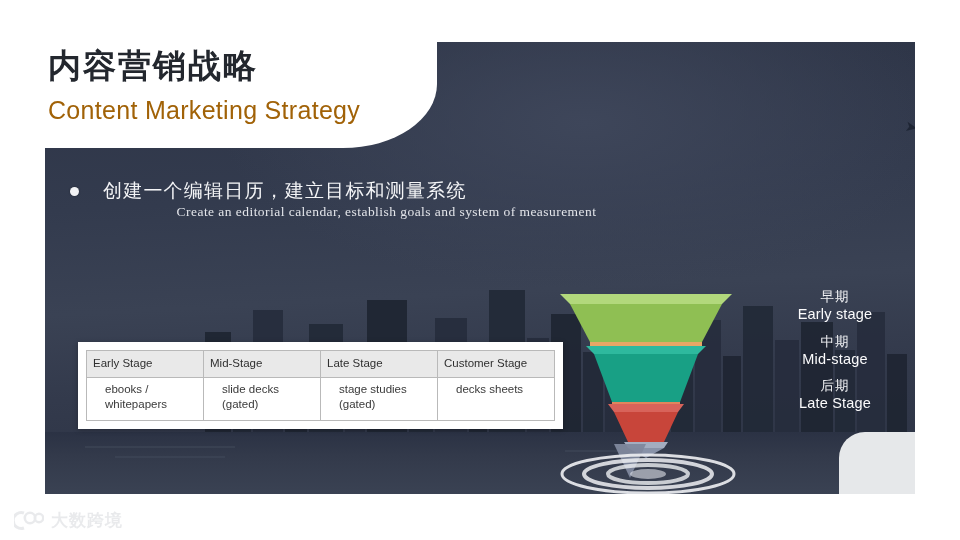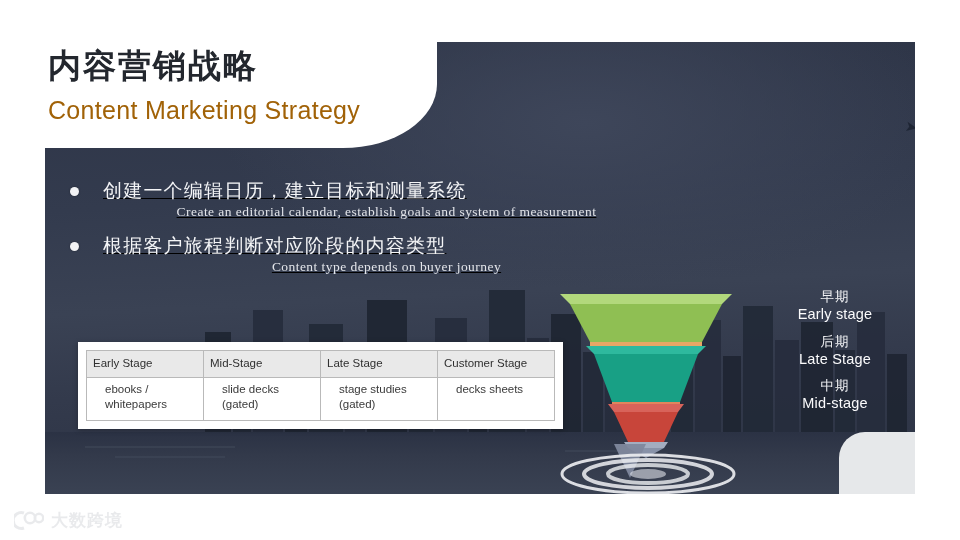--- a/index.html
+++ b/index.html
@@ -48,21 +48,21 @@
     font-size:33px;font-weight:700;color:#23272e;letter-spacing:2px;
     font-family:Liberation Sans, sans-serif;
   }
   .title-en{
     position:absolute;left:48px;top:96px;
     font-size:25px;font-weight:400;color:#a16207;letter-spacing:.3px;
   }
 
   
   .bullets{position:absolute;left:70px;top:178px;width:600px;}
-  .b-row{position:relative;margin-bottom:11px;text-decoration:underline;}
+  .b-row{position:relative;margin-bottom:11px;}
   .dot{
     position:absolute;left:0;top:9px;width:9px;height:9px;border-radius:50%;
     background:#f2f3f5;box-shadow:0 0 2px rgba(0,0,0,.35);
   }
   .b-cn{
     margin-left:33px;font-size:19px;color:#f4f5f7;letter-spacing:1.2px;
     font-family:"DejaVu Sans","Liberation Sans",sans-serif;line-height:1.28;
   }
   .b-en{
     margin-left:33px;font-size:13.5px;color:#e3e5ea;letter-spacing:.45px;
@@ -168,25 +168,20 @@
 
   <div class="title-cn">内容营销战略</div>
   <div class="title-en">Content Marketing Strategy</div>
 
   <div class="bullets">
     <div class="b-row">
       <span class="dot"></span>
       <div class="b-cn">创建一个编辑日历，建立目标和测量系统</div>
       <div class="b-en">Create an editorial calendar, establish goals and system of measurement</div>
     </div>
-    <div class="b-row">
-      <span class="dot"></span>
-      <div class="b-cn">根据客户旅程判断对应阶段的内容类型</div>
-      <div class="b-en">Content type depends on buyer journey</div>
-    </div>
   </div>
 
   <div class="table-wrap">
     <table>
       <thead>
         <tr>
           <th class="c1">Early Stage</th>
           <th class="c2">Mid-Stage</th>
           <th class="c3">Late Stage</th>
           <th class="c4">Customer Stage</th>
@@ -231,26 +226,26 @@
       <ellipse cx="88" cy="30" rx="18" ry="5" fill="#dfe3e9" opacity=".6"></ellipse>
     </svg>
   </div>
 
   <div class="stages">
     <div class="stg">
       <div class="cn">早期</div>
       <div class="en">Early stage</div>
     </div>
     <div class="stg">
+      <div class="cn">中期</div>
+      <div class="en">Mid-stage</div>
+    </div>
+    <div class="stg">
       <div class="cn">后期</div>
       <div class="en">Late Stage</div>
-    </div>
-    <div class="stg">
-      <div class="cn">中期</div>
-      <div class="en">Mid-stage</div>
     </div>
   </div>
 
   <div class="logo">
     <div class="logo-mark">
       <svg width="30" height="21" viewBox="0 0 30 21">
         <path d="M10 3 A8 8 0 1 0 10 18" fill="none" stroke="#d8dade" stroke-width="3"></path>
         <circle cx="16" cy="8" r="5.2" fill="none" stroke="#d8dade" stroke-width="2.6"></circle>
         <circle cx="25" cy="8" r="4.2" fill="none" stroke="#d8dade" stroke-width="2.4"></circle>
       </svg>

